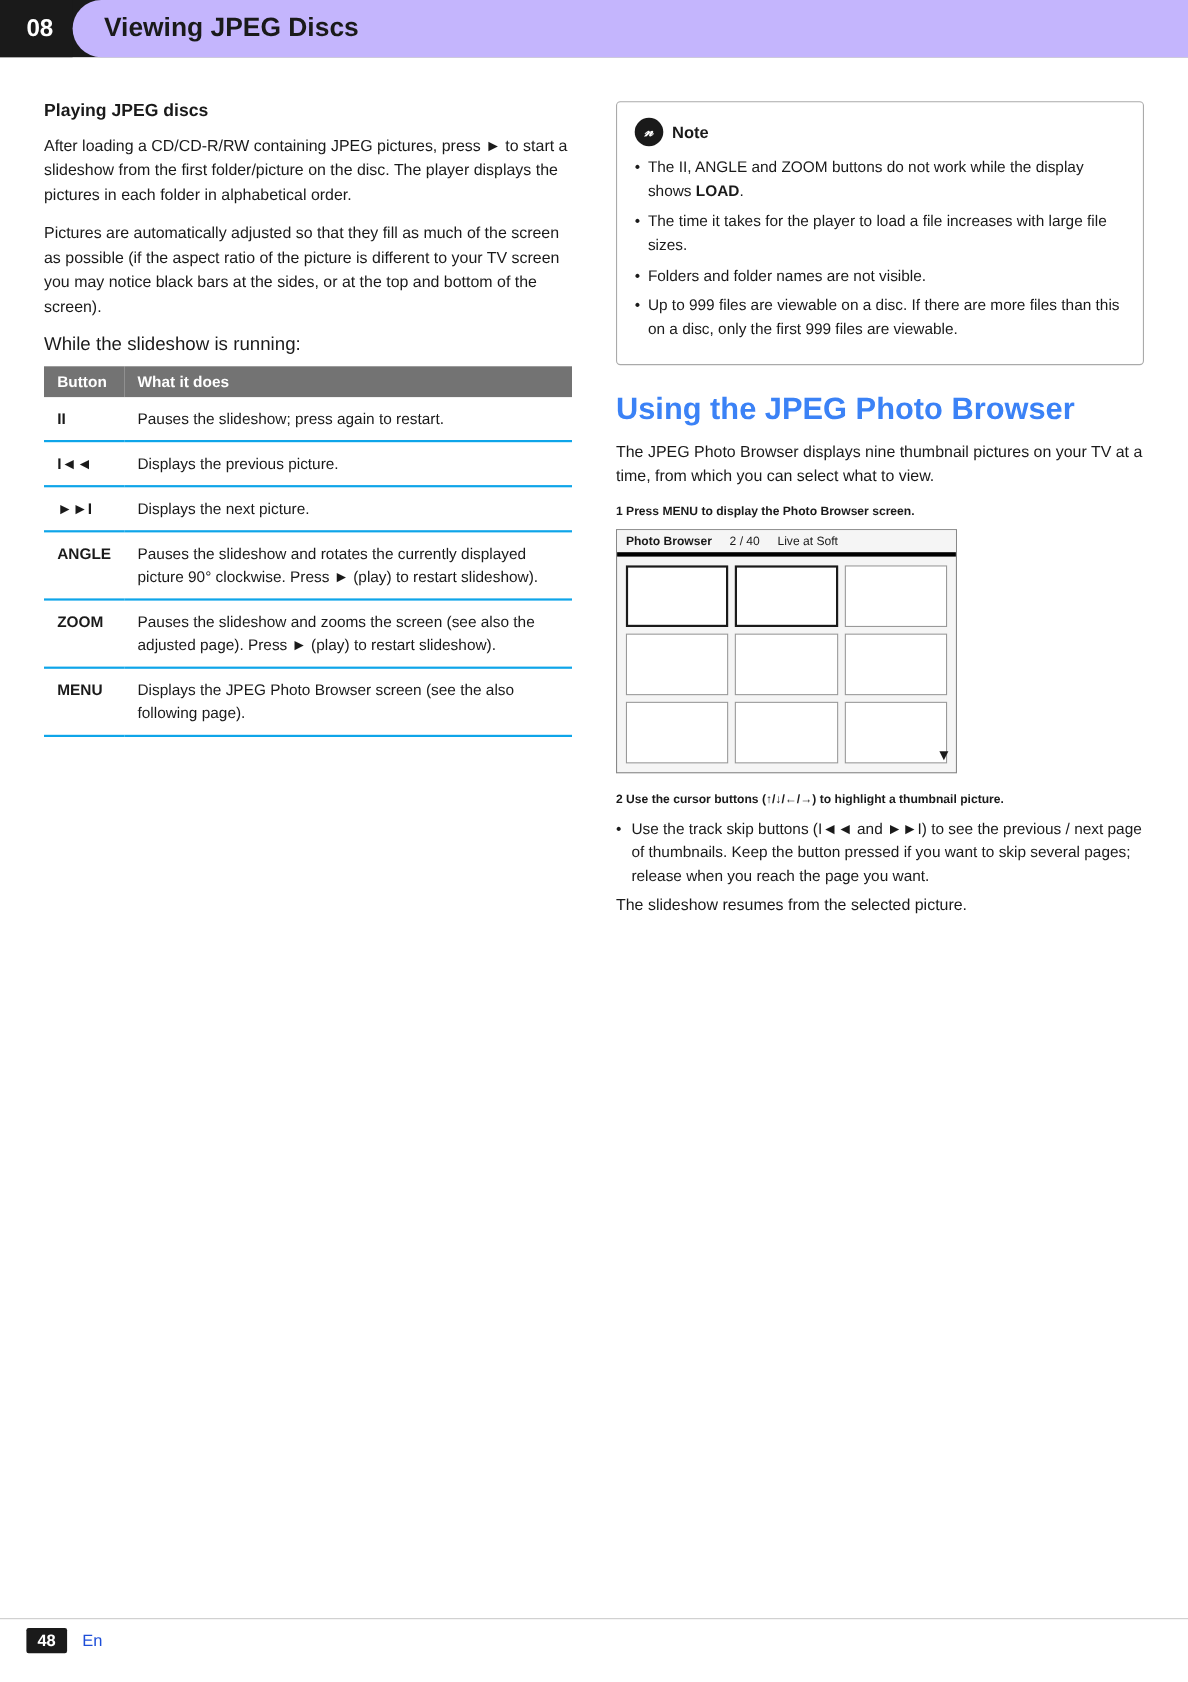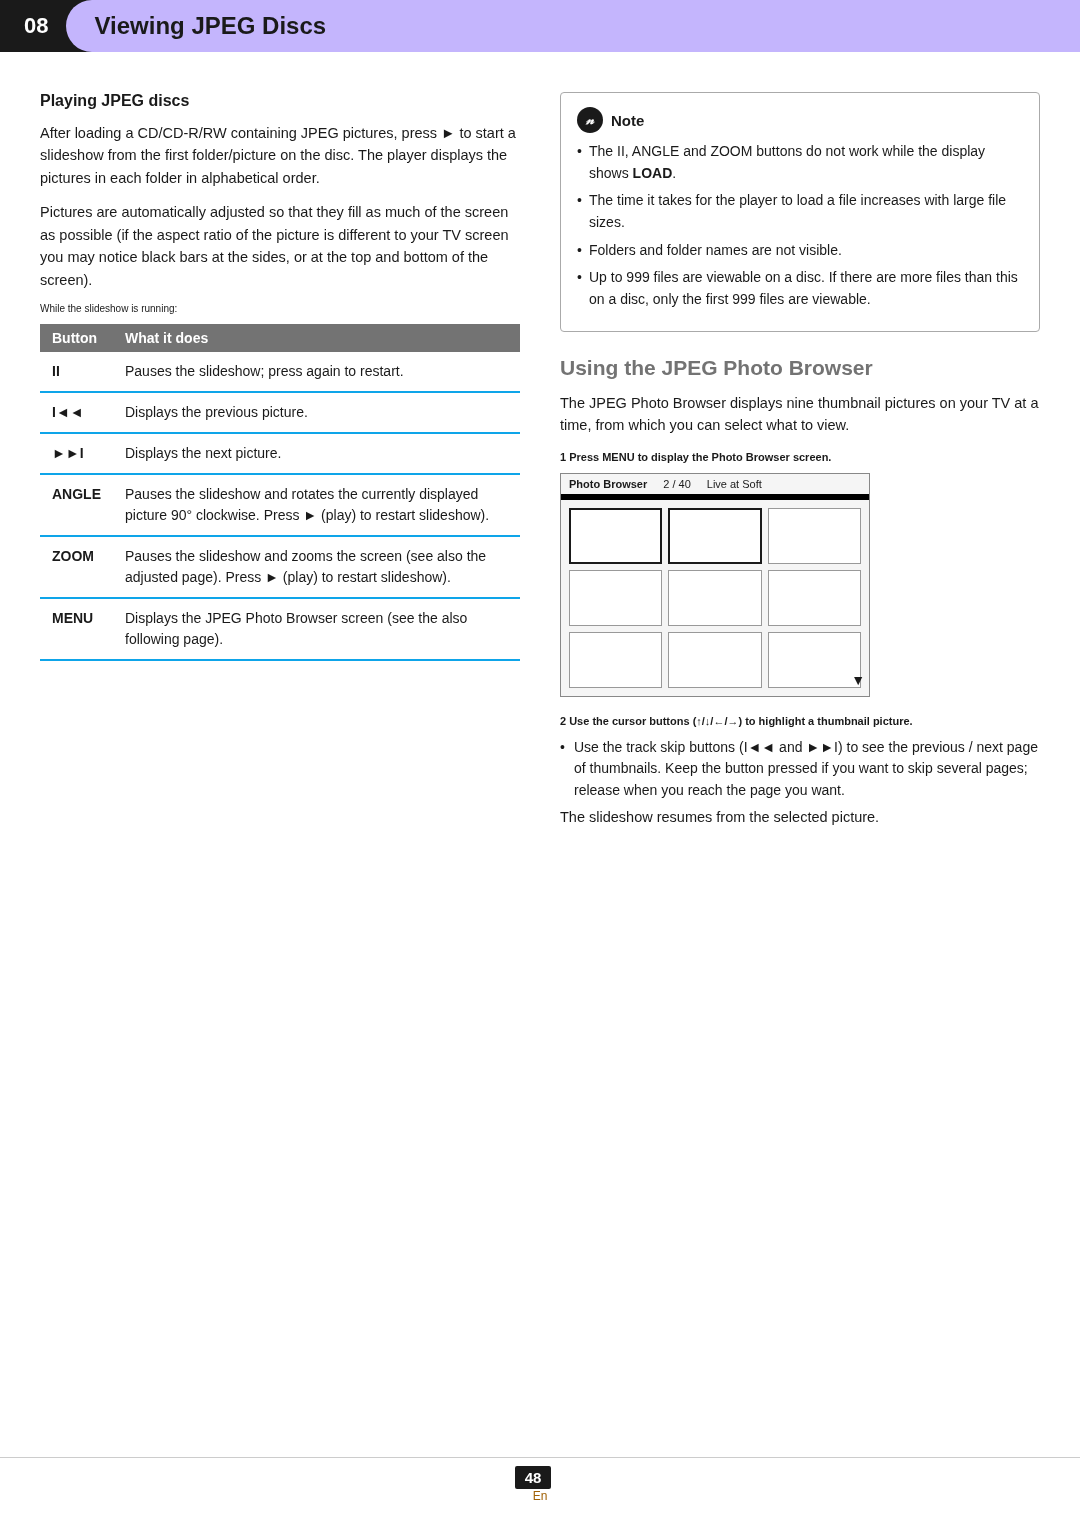--- a/index.html
+++ b/index.html
@@ -75,21 +75,21 @@
     }
 
     .body-text {
       font-size: 14.5px;
       line-height: 1.55;
       color: #1a1a1a;
       margin-bottom: 12px;
     }
 
     .while-text {
-      font-size: 10px;
+      font-size: 17px;
       margin-bottom: 10px;
       color: #1a1a1a;
     }
 
     
     .button-table {
       width: 100%;
       border-collapse: collapse;
       margin-top: 8px;
     }
@@ -160,44 +160,44 @@
       position: relative;
     }
     .note-list li::before {
       content: "•";
       position: absolute;
       left: 0;
     }
 
     
     .section2-title {
-      font-size: 21px;
+      font-size: 28px;
       font-weight: bold;
       margin-bottom: 12px;
-      color: #737373;
+      color: #3b82f6;
     }
 
     .step-heading {
       font-size: 11px;
       font-weight: bold;
       margin-bottom: 10px;
       margin-top: 14px;
     }
 
     
     .photo-browser-mock {
       border: 1px solid #888888;
       background: #f5f5f5;
       padding: 0;
       margin-bottom: 18px;
       width: 310px;
     }
     .pb-header {
       background: #f5f5f5;
-      border-bottom: 6px solid #000000;
+      border-bottom: 4px solid #000000;
       display: flex;
       align-items: center;
       padding: 4px 8px;
       gap: 16px;
     }
     .pb-header-label {
       font-size: 11px;
       font-weight: bold;
       color: #1a1a1a;
     }
@@ -232,34 +232,33 @@
     .footer {
       display: flex;
       align-items: center;
       padding: 8px 24px;
       border-top: 1px solid #cccccc;
       margin-top: 20px;
       position: absolute;
       bottom: 18px;
       left: 0;
       right: 0;
-      flex-direction: column;
     }
     .footer-page {
       background: #1a1a1a;
       color: #ffffff;
       font-size: 15px;
       font-weight: bold;
       padding: 3px 10px;
       border-radius: 2px;
       margin-right: 14px;
     }
     .footer-lang {
-      font-size: 12px;
-      color: #a16207;
+      font-size: 15px;
+      color: #1d4ed8;
     }
 
     .bullet-list {
       list-style: none;
       padding: 0;
       margin: 0;
     }
     .bullet-list li {
       font-size: 14px;
       line-height: 1.55;

